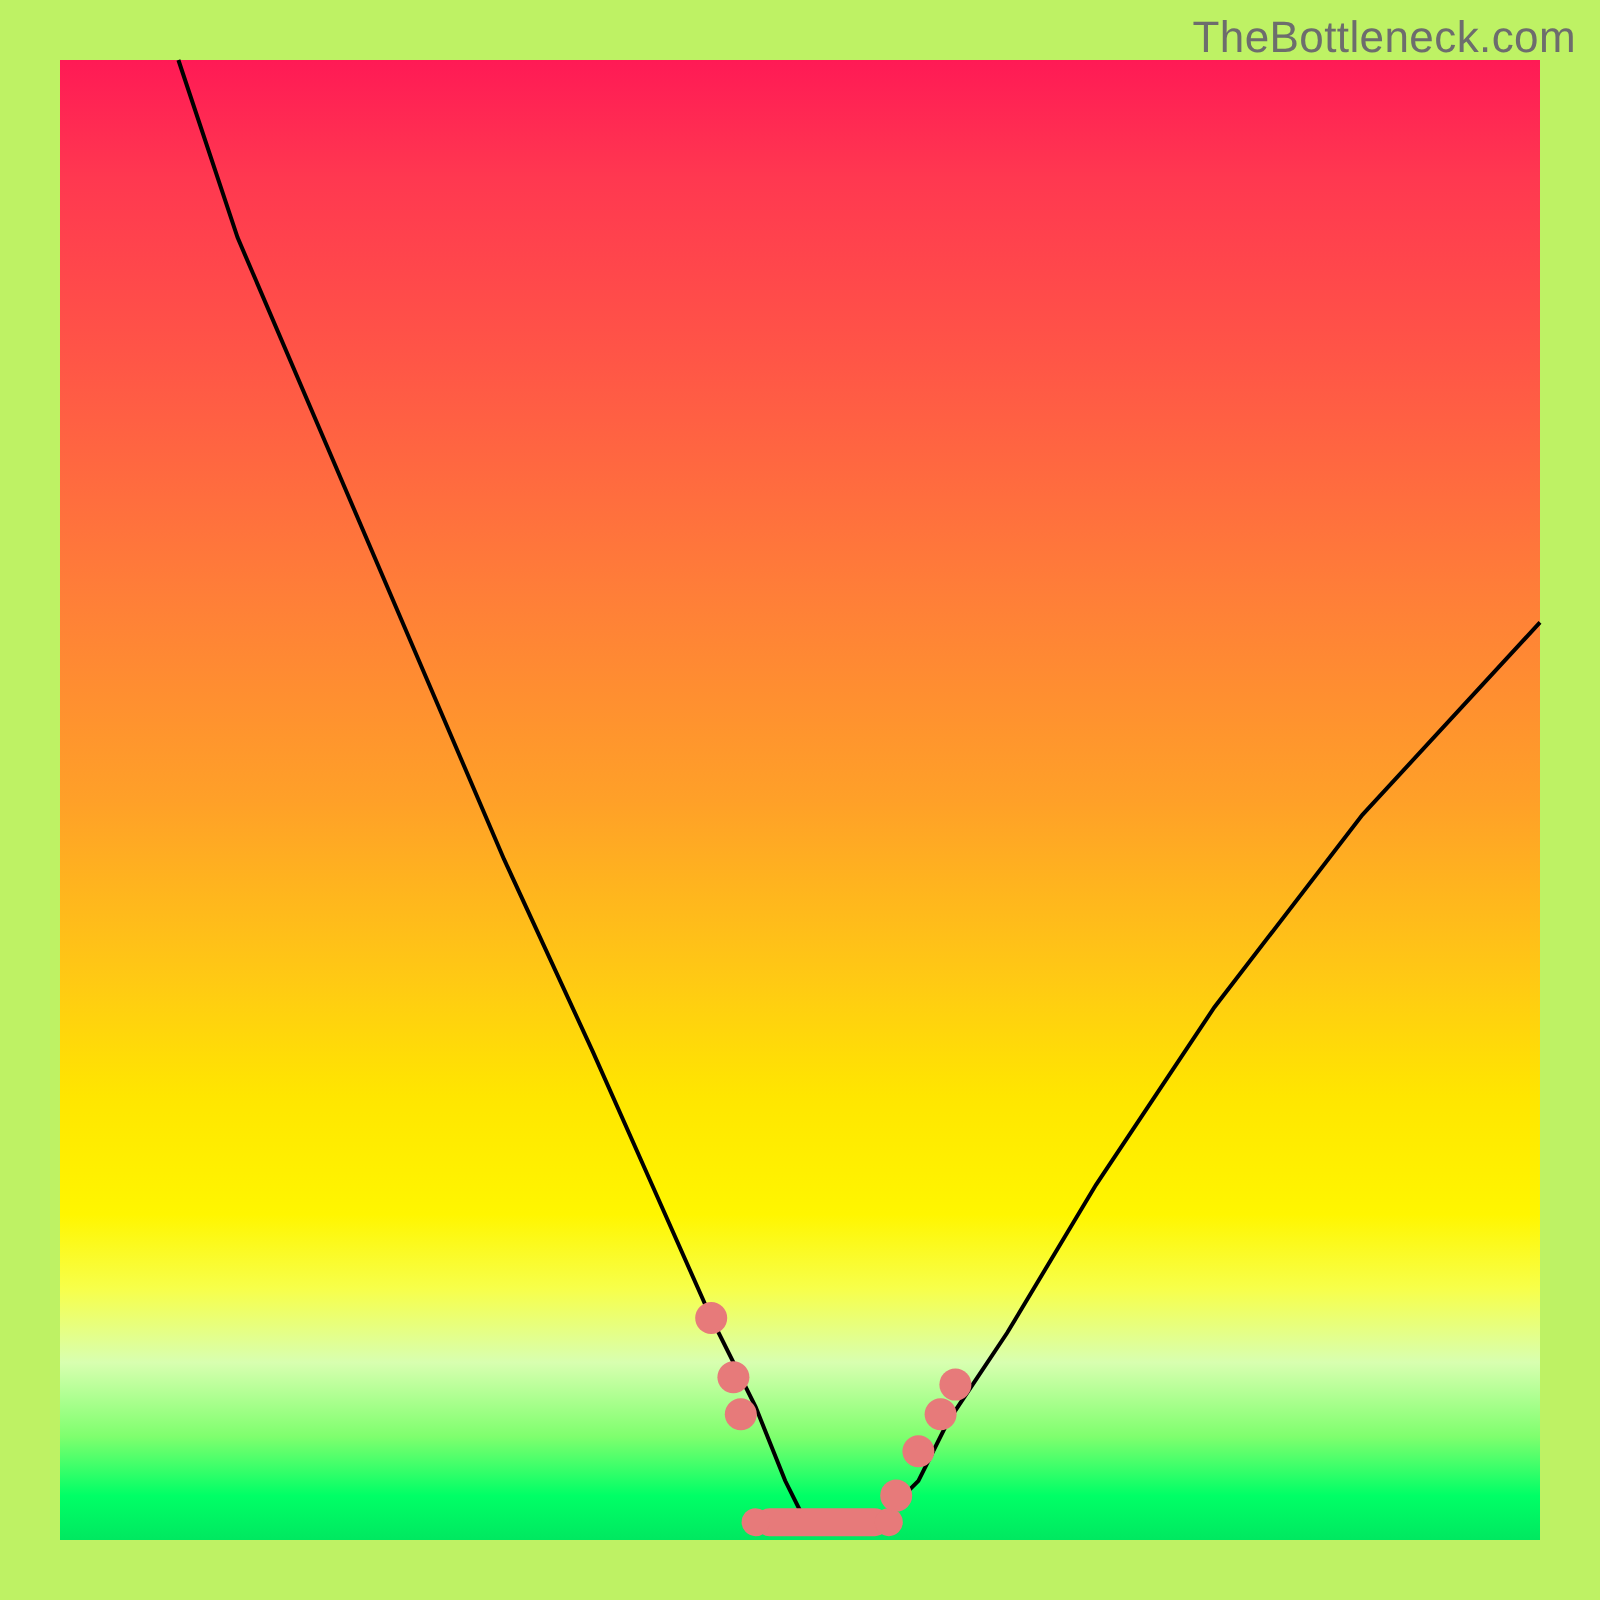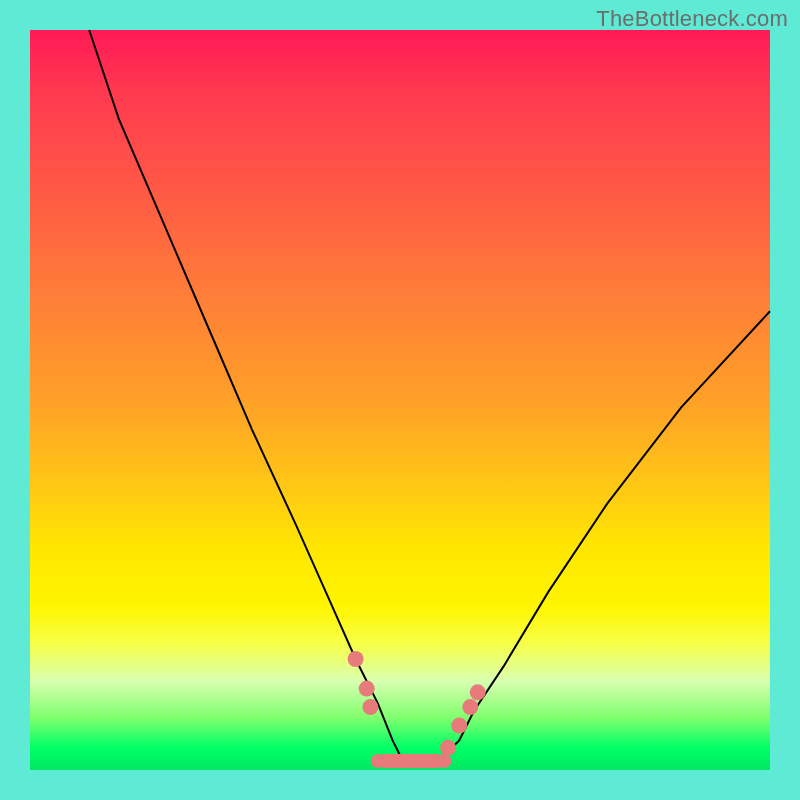--- a/index.html
+++ b/index.html
@@ -10,21 +10,21 @@
     background: #000;
     overflow: hidden;
     font-family: Arial, Helvetica, sans-serif;
   }
   .frame {
     position: absolute;
     left: 0;
     top: 0;
     width: 800px;
     height: 800px;
-    background: #5eead4;
+    background: #bef264;
   }
   .plot-area {
     position: absolute;
     left: 30px;
     top: 30px;
     width: 740px;
     height: 740px;
     
     background: linear-gradient(
       to bottom,

